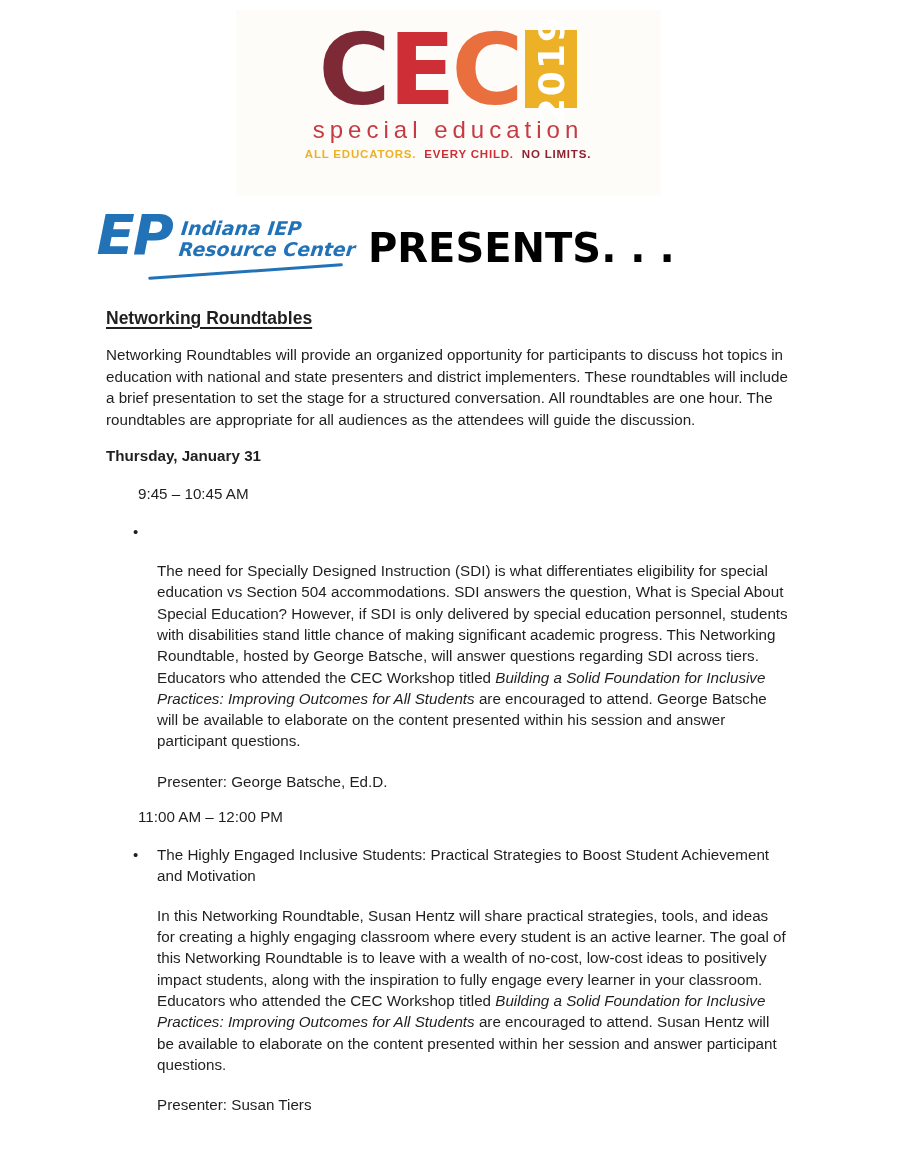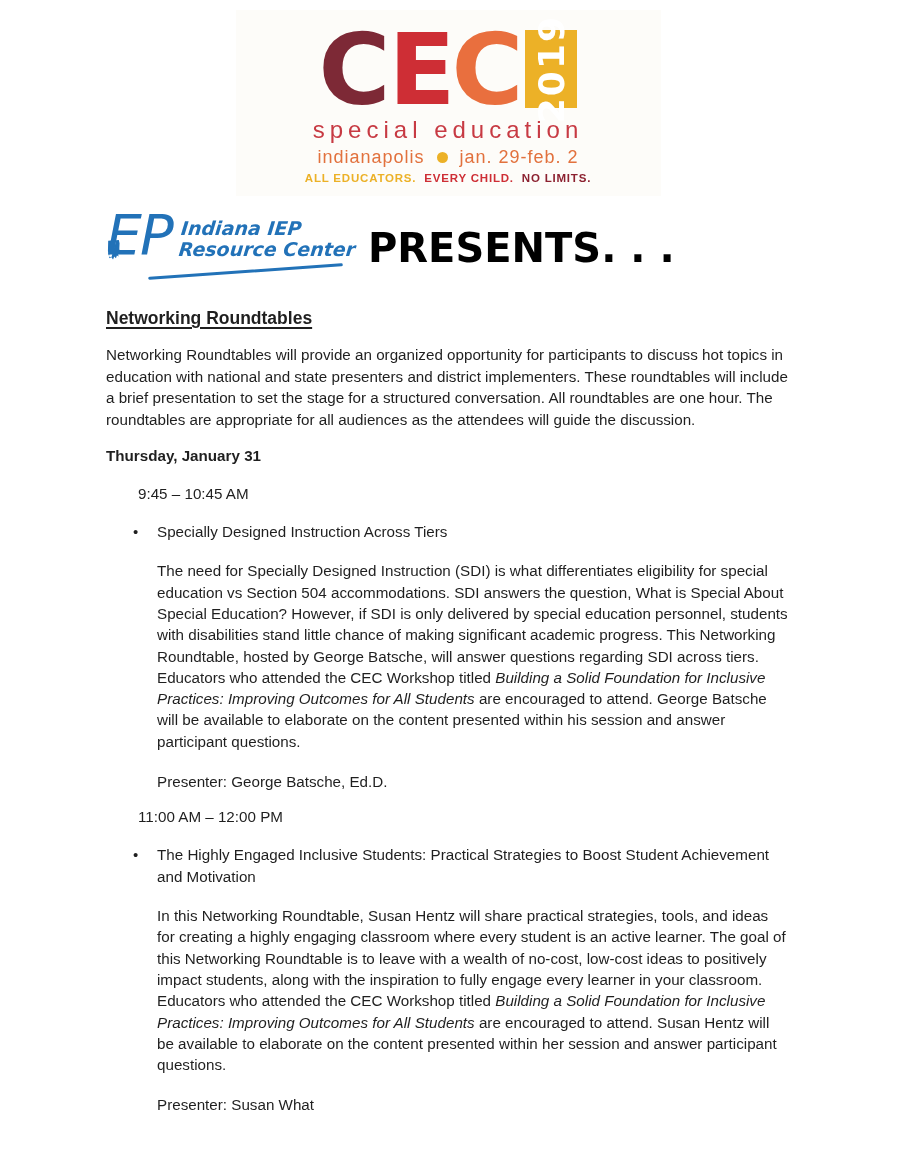--- a/index.html
+++ b/index.html
@@ -54,21 +54,21 @@
   .tag-maroon { color:#8c2130; }
 
   
   .presents-row {
     display:flex; align-items:center; margin-top:8px; height:88px;
   }
   .iep-logo { position:relative; display:flex; align-items:flex-start; width:250px; height:88px; }
   .iep-state { margin-top:4px; }
   .iep-ep {
     font-family:"DejaVu Sans", sans-serif;
-    font-weight:normal; font-style:italic;
+    font-weight:bold; font-style:italic;
     font-size:56px; line-height:62px; color:#2272b8;
     margin-left:-14px; letter-spacing:-2px;
   }
   .iep-org {
     font-family:"DejaVu Sans", sans-serif;
     font-style:italic; font-weight:bold; color:#2272b8;
     font-size:19px; line-height:21px; margin-left:8px; margin-top:14px;
     transform:skewX(-6deg); white-space:nowrap;
   }
   .iep-swoosh {
@@ -107,25 +107,20 @@
   <div class="cec-logo">
     <div class="cec-row">
       <span class="cec-letter cec-c1">C</span>
       <span class="cec-letter cec-e">E</span>
       <span class="cec-letter cec-c2">C</span>
       <span class="cec-yearbox">
         <span class="cec-year">2019</span>
       </span>
     </div>
     <div class="cec-line1">special education</div>
-    <div class="cec-line3">
-      <span>indianapolis</span>
-      <span class="cec-dot"></span>
-      <span>jan. 29-feb. 2</span>
-    </div>
     <div class="cec-tagline">
       <span class="tag-gold">ALL EDUCATORS.</span>
       <span class="tag-red">EVERY CHILD.</span>
       <span class="tag-maroon">NO LIMITS.</span>
     </div>
   </div>
 
   
   <div class="presents-row">
     <div class="iep-logo">
@@ -149,36 +144,35 @@
 
   <div class="para">Networking Roundtables will provide an organized opportunity for participants to discuss hot topics in education with national and state presenters and district implementers.  These roundtables will include a brief presentation to set the stage for a structured conversation. All roundtables are one hour.  The roundtables are appropriate for all audiences as the attendees will guide the discussion.</div>
 
   <div class="para bold-line">Thursday, January 31</div>
 
   
   <div class="time-line">9:45 – 10:45 AM</div>
 
   <div class="bullet-item">
     <span class="bullet-glyph">•</span>
-    <span>Specially Designed Instruction Across Tiers</span>
   </div>
 
   <div class="desc">
     <span>The need for Specially Designed Instruction (SDI) is what differentiates eligibility for special education vs Section 504 accommodations. SDI answers the question, What is Special About Special Education? However, if SDI is only delivered by special education personnel, students with disabilities stand little chance of making significant academic progress.  This Networking Roundtable, hosted by George Batsche, will answer questions regarding SDI across tiers.  Educators who attended the CEC Workshop titled </span><span class="it">Building a Solid Foundation for Inclusive Practices: Improving Outcomes for All Students</span><span> are encouraged to attend.  George Batsche will be available to elaborate on the content presented within his session and answer participant questions.</span>
   </div>
 
   <div class="presenter">Presenter: George Batsche, Ed.D.</div>
 
   
   <div class="time-line">11:00 AM – 12:00 PM</div>
 
   <div class="bullet-item">
     <span class="bullet-glyph">•</span>
     <span>The Highly Engaged Inclusive Students: Practical Strategies to Boost Student Achievement and Motivation</span>
   </div>
 
   <div class="desc">
     <span>In this Networking Roundtable, Susan Hentz will share practical strategies, tools, and ideas for creating a highly engaging classroom where every student is an active learner. The goal of this Networking Roundtable is to leave with a wealth of no-cost, low-cost ideas to positively impact students, along with the inspiration to fully engage every learner in your classroom.  Educators who attended the CEC Workshop titled </span><span class="it">Building a Solid Foundation for Inclusive Practices: Improving Outcomes for All Students</span><span> are encouraged to attend.  Susan Hentz will be available to elaborate on the content presented within her session and answer participant questions.</span>
   </div>
 
-  <div class="presenter">Presenter: Susan What</div>
+  <div class="presenter">Presenter: Susan Tiers</div>
 
 </div>
 
 </body></html>

